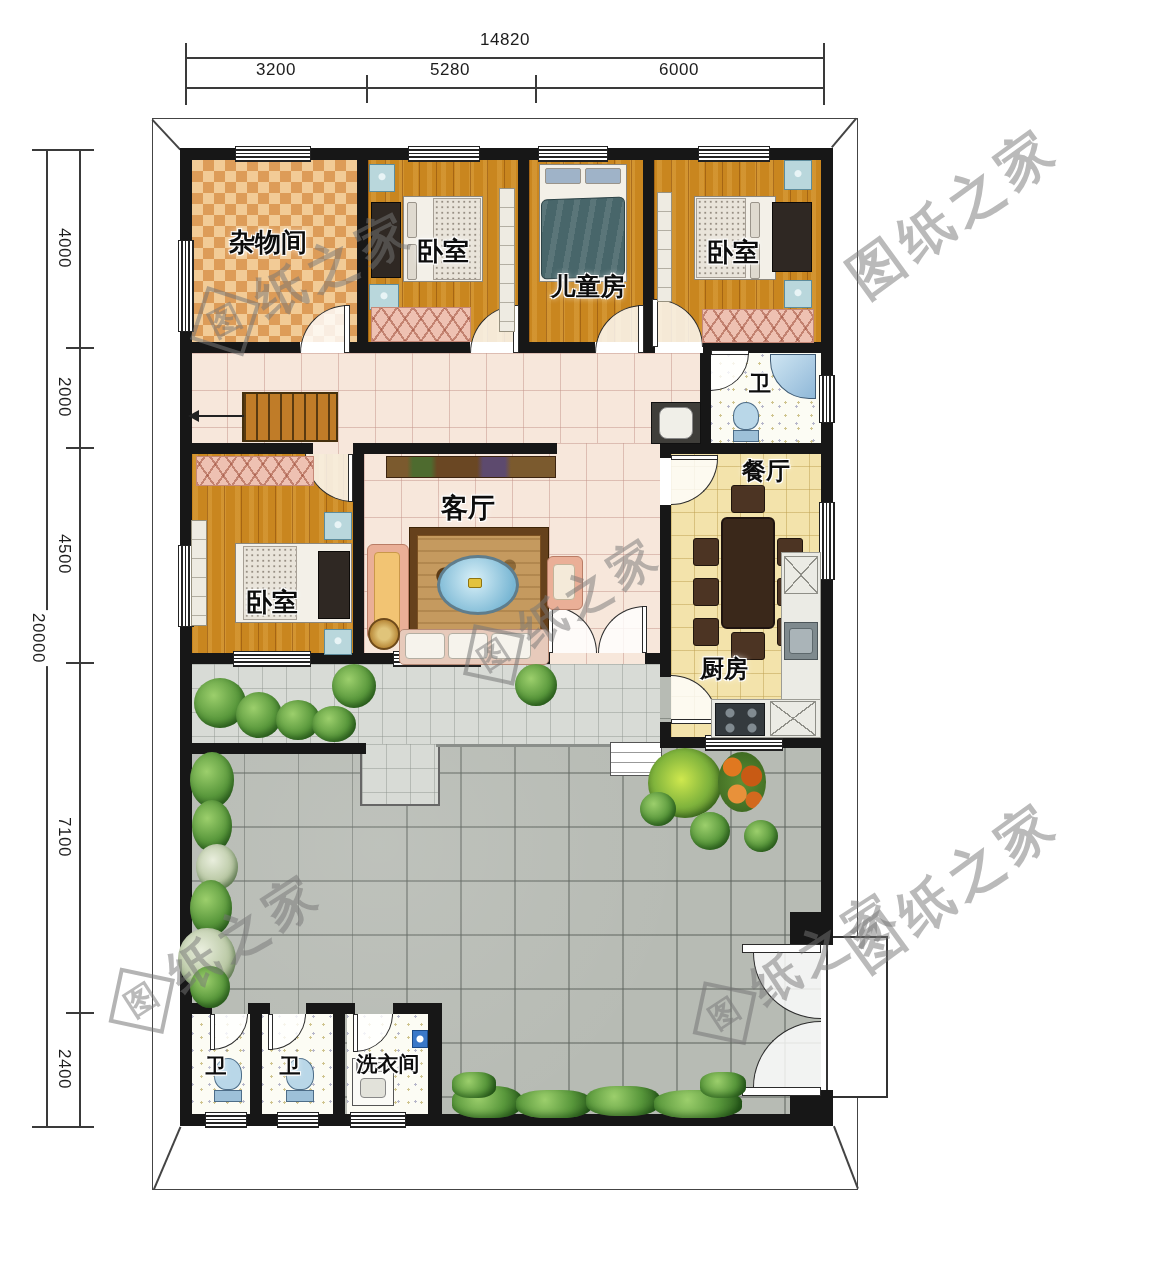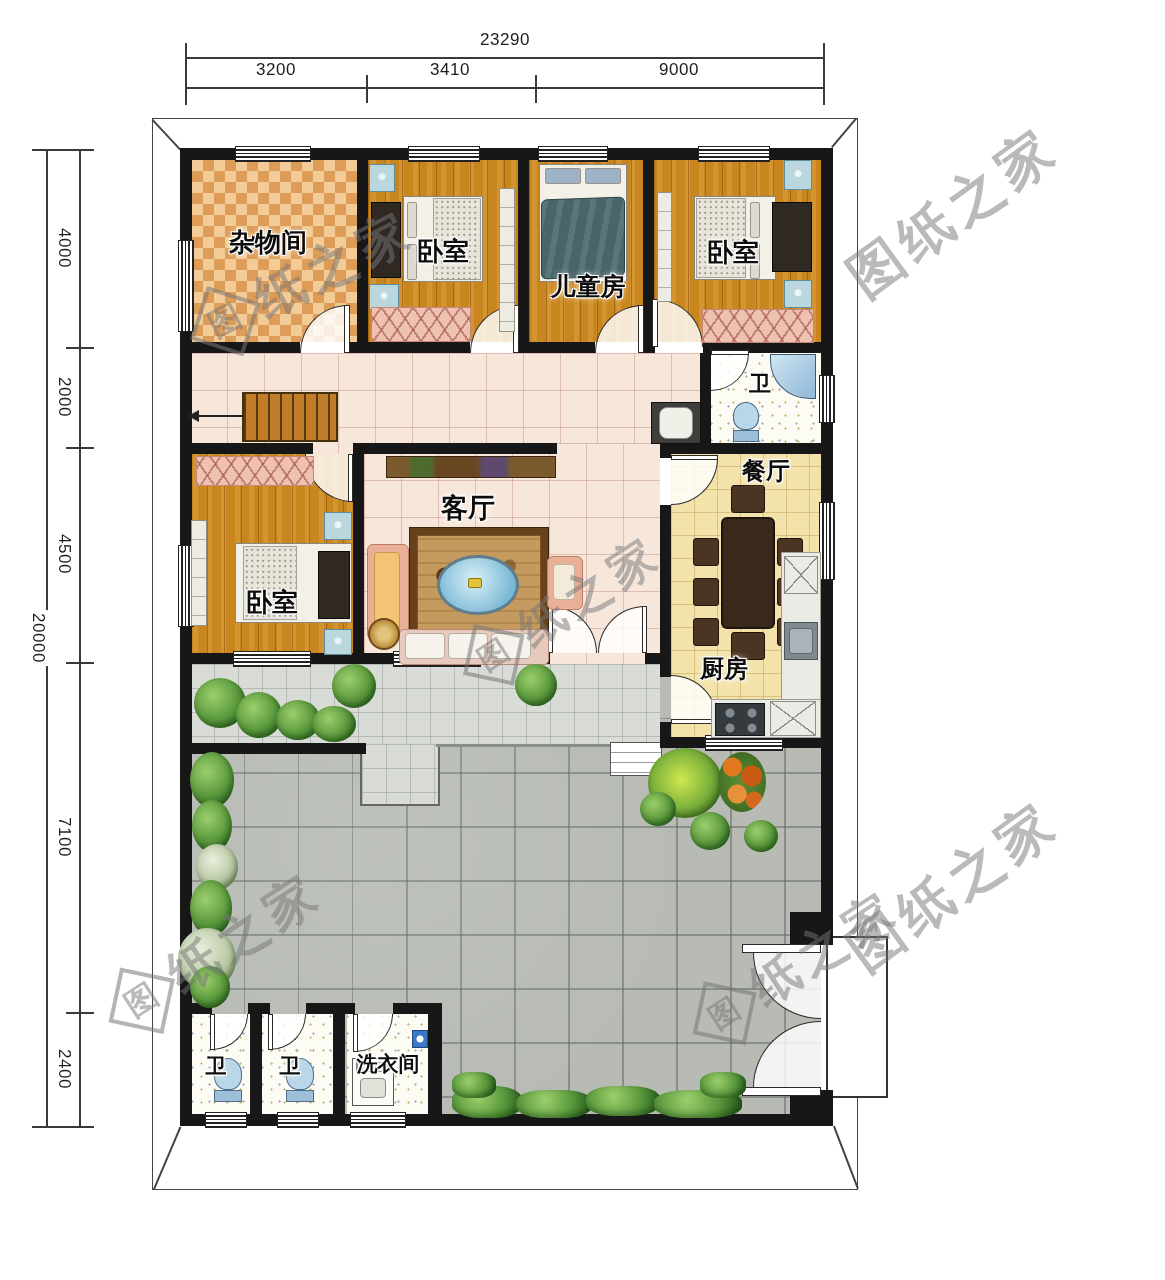--- a/index.html
+++ b/index.html
@@ -311,24 +311,24 @@
       </span>
     <span>纸之家</span>
   </div>
 
   <div class="dim" style="left:186px;top:57px;width:638px;height:2px"></div>
   <div class="dim" style="left:185px;top:43px;width:2px;height:62px"></div>
   <div class="dim" style="left:823px;top:43px;width:2px;height:62px"></div>
   <div class="dim" style="left:186px;top:87px;width:638px;height:2px"></div>
   <div class="dim" style="left:366px;top:75px;width:2px;height:28px"></div>
   <div class="dim" style="left:535px;top:75px;width:2px;height:28px"></div>
-  <div class="dimlbl" style="left:505px;top:40px">23290</div>
+  <div class="dimlbl" style="left:505px;top:40px">14820</div>
   <div class="dimlbl" style="left:276px;top:70px">3200</div>
-  <div class="dimlbl" style="left:450px;top:70px">3410</div>
-  <div class="dimlbl" style="left:679px;top:70px">9000</div>
+  <div class="dimlbl" style="left:450px;top:70px">5280</div>
+  <div class="dimlbl" style="left:679px;top:70px">6000</div>
 
   <div class="dim" style="left:46px;top:150px;width:2px;height:977px"></div>
   <div class="dim" style="left:32px;top:149px;width:62px;height:2px"></div>
   <div class="dim" style="left:32px;top:1126px;width:62px;height:2px"></div>
   <div class="dim" style="left:79px;top:150px;width:2px;height:977px"></div>
   <div class="dim" style="left:66px;top:347px;width:28px;height:2px"></div>
   <div class="dim" style="left:66px;top:447px;width:28px;height:2px"></div>
   <div class="dim" style="left:66px;top:662px;width:28px;height:2px"></div>
   <div class="dim" style="left:66px;top:1012px;width:28px;height:2px"></div>
   <div class="dimlbl rot" style="left:38px;top:638px">20000</div>

